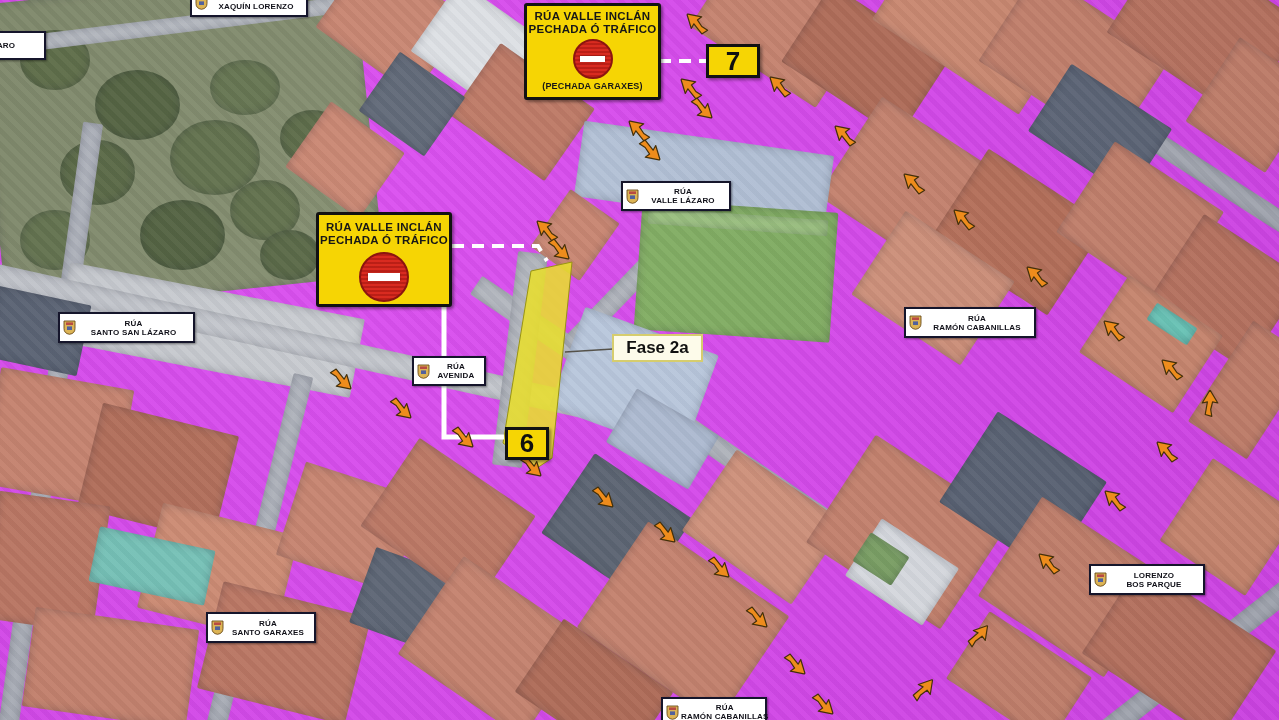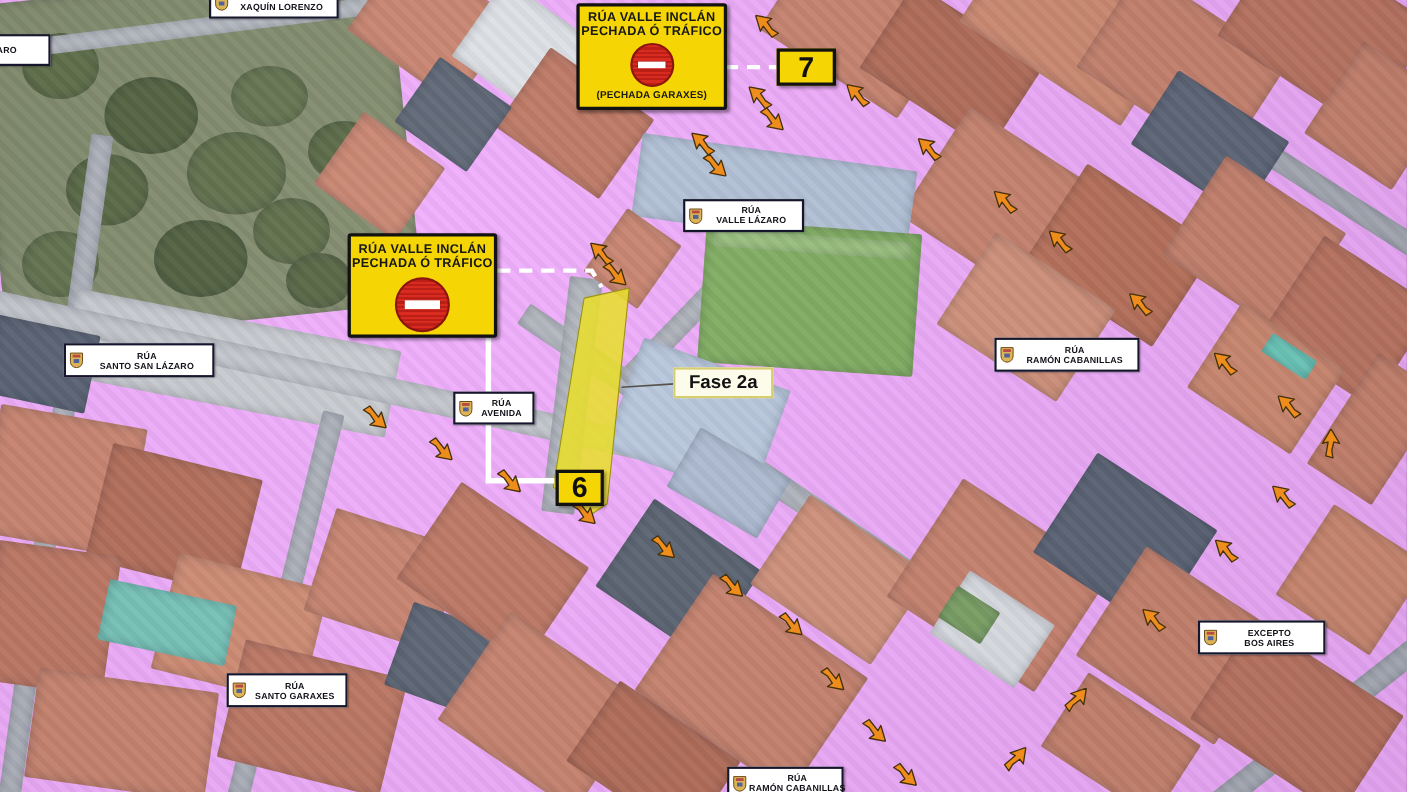--- a/index.html
+++ b/index.html
@@ -1,18 +1,18 @@
 <!DOCTYPE html>
 <html style="--sign-yellow: #F6D504; --no-entry-red: #D92B20;"><head>
 <meta charset="utf-8">
 <style>
   html,body{margin:0;padding:0;background:#222;}
   #map{
     position:relative;width:1279px;height:720px;overflow:hidden;
-    background:#f0abfc;
+    background:#d946ef;
     font-family:"Liberation Sans", sans-serif;
   }
   .blk{position:absolute;box-shadow:inset 0 0 10px rgba(20,25,40,.28);}
   #texture{
     position:absolute;inset:0;z-index:3;pointer-events:none;
     background:
       repeating-linear-gradient(45deg, rgba(255,255,255,.035) 0 5px, rgba(30,35,50,.035) 5px 10px),
       radial-gradient(circle at 30% 30%, rgba(255,255,255,.06), rgba(0,0,20,.07));
   }
   #overlay{position:absolute;left:0;top:0;z-index:5;}
@@ -295,21 +295,21 @@
         <span class="txt"><span>RÚA</span><br><span>RAMÓN CABANILLAS</span></span>
       </div>
       <div class="street-label" style="left: 1089px; top: 564px; width: 116px; height: 31px;">
         <span class="crest">
           <svg width="13" height="15" viewBox="0 0 13 15">
             <path d="M1 1 h11 v7.5 q0 5 -5.5 5.8 Q1 13.5 1 8.5 Z" fill="#dcb455" stroke="#6a4a18" stroke-width="0.9"></path>
             <rect x="3" y="2.4" width="7" height="2.6" fill="#b84a42"></rect>
             <rect x="4" y="6.4" width="5" height="3.6" fill="#51619c"></rect>
           </svg>
         </span>
-        <span class="txt"><span>EXCEPTO</span><br><span>BOS AIRES</span></span>
+        <span class="txt"><span>LORENZO</span><br><span>BOS PARQUE</span></span>
       </div>
       <div class="street-label" style="left: 206px; top: 612px; width: 110px; height: 31px;">
         <span class="crest">
           <svg width="13" height="15" viewBox="0 0 13 15">
             <path d="M1 1 h11 v7.5 q0 5 -5.5 5.8 Q1 13.5 1 8.5 Z" fill="#dcb455" stroke="#6a4a18" stroke-width="0.9"></path>
             <rect x="3" y="2.4" width="7" height="2.6" fill="#b84a42"></rect>
             <rect x="4" y="6.4" width="5" height="3.6" fill="#51619c"></rect>
           </svg>
         </span>
         <span class="txt"><span>RÚA</span><br><span>SANTO GARAXES</span></span>

